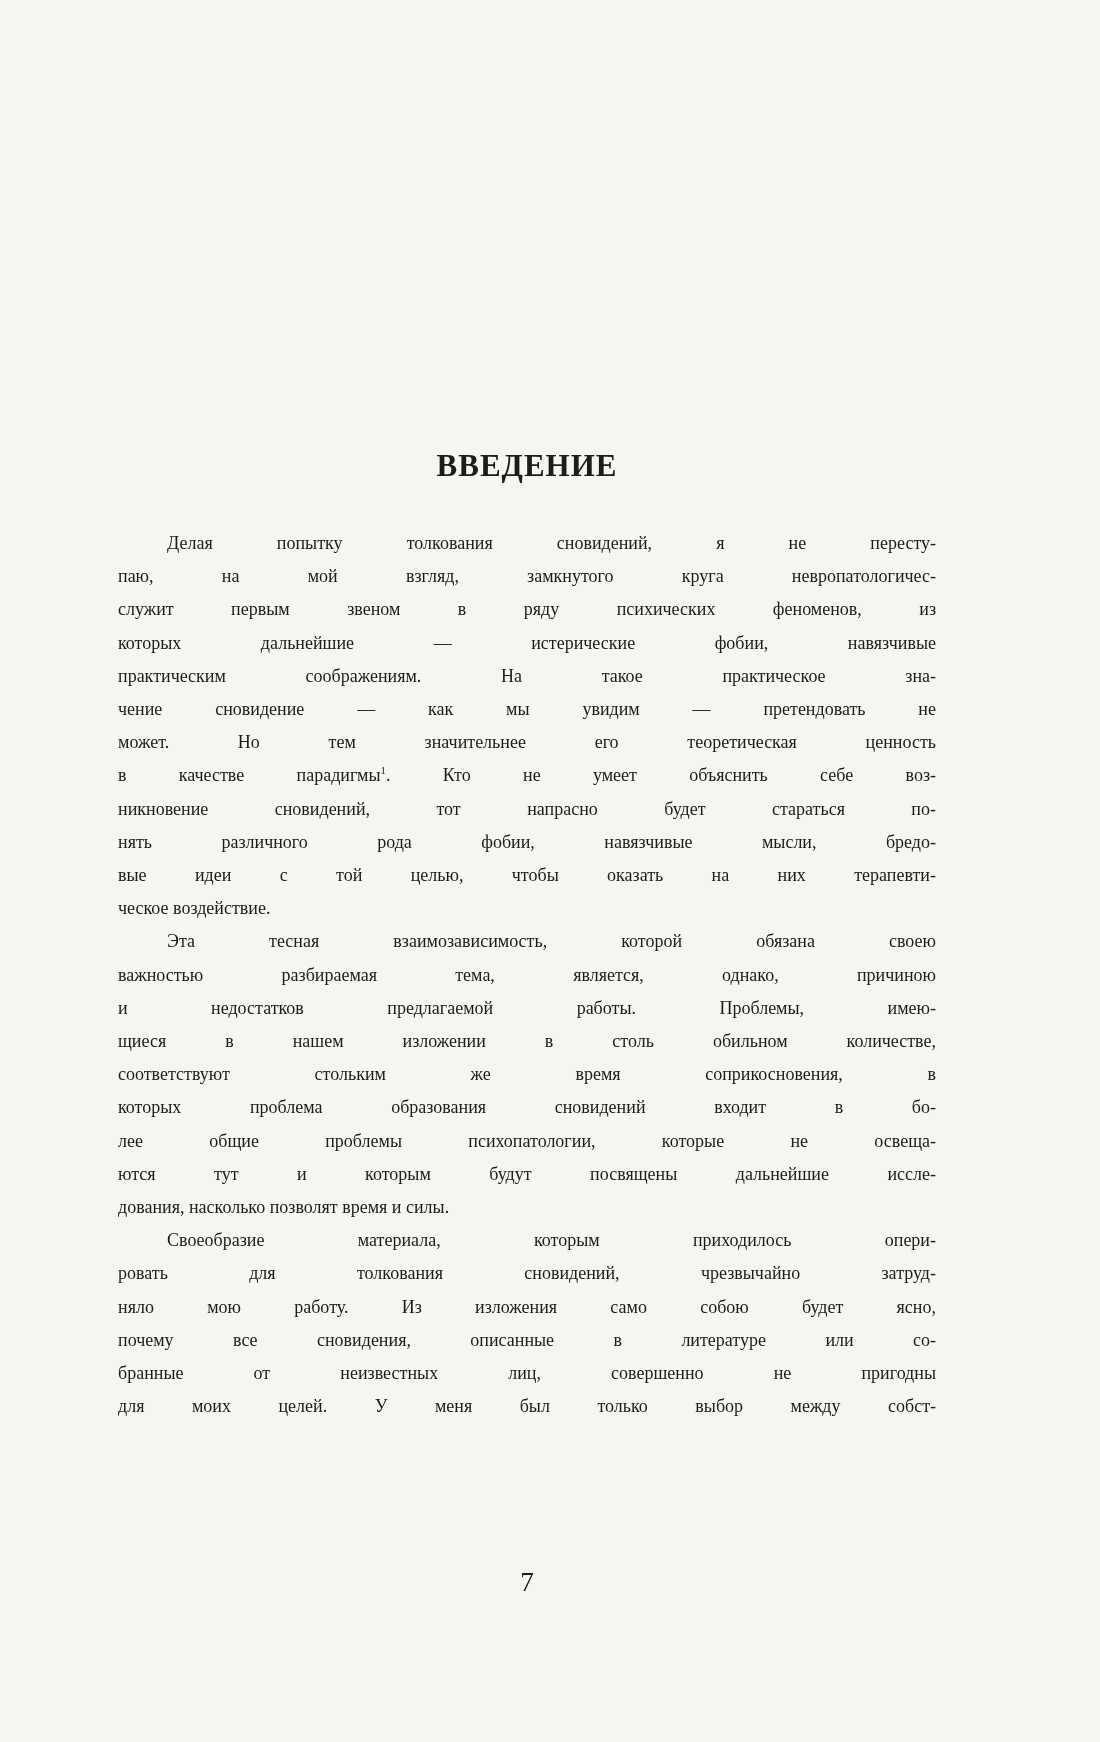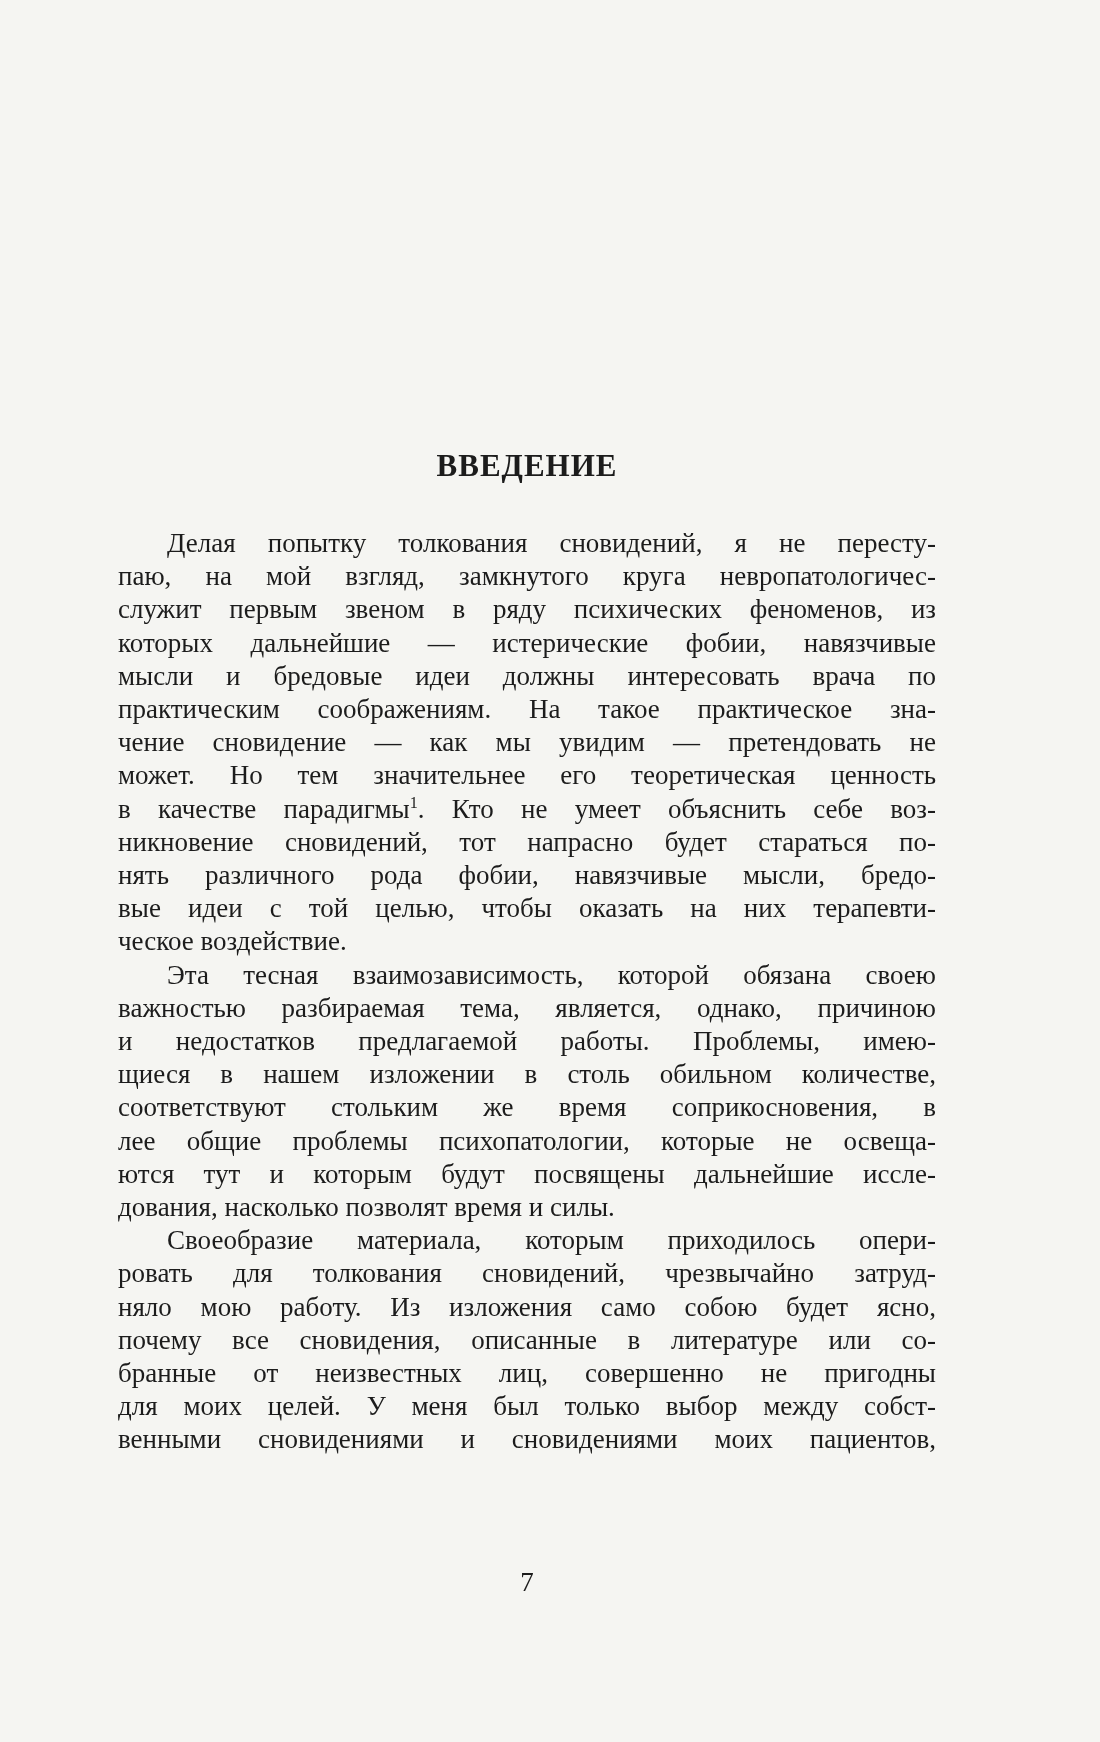--- a/index.html
+++ b/index.html
@@ -25,21 +25,21 @@
     font-size: 31px;
     font-weight: bold;
     letter-spacing: 1px;
     line-height: 36px;
   }
   .body-text {
     position: absolute;
     top: 527px;
     left: 118px;
     width: 818px;
-    font-size: 27px;
+    font-size: 18px;
     line-height: 33.2px;
   }
   .line {
     min-height: 33.2px;
   }
   .jline {
     text-align: justify;
     text-align-last: justify;
   }
   .lline {
@@ -71,44 +71,43 @@
 <div class="page">
 
   <div class="chapter-title">ВВЕДЕНИЕ</div>
 
   <div class="body-text">
 
     <div class="line jline indent">Делая попытку толкования сновидений, я не пересту-</div>
     <div class="line jline">паю, на мой взгляд, замкнутого круга невропатологичес-</div>
     <div class="line jline">служит первым звеном в ряду психических феноменов, из</div>
     <div class="line jline">которых дальнейшие — истерические фобии, навязчивые</div>
-    <div class="line jline">мысли и бредовые идеи должны интересовать врача по</div>
     <div class="line jline">практическим соображениям. На такое практическое зна-</div>
     <div class="line jline">чение сновидение — как мы увидим — претендовать не</div>
     <div class="line jline">может. Но тем значительнее его теоретическая ценность</div>
     <div class="line jline"><span>в качестве парадигмы</span><sup class="fn">1</sup><span>. Кто не умеет объяснить себе воз-</span></div>
     <div class="line jline">никновение сновидений, тот напрасно будет стараться по-</div>
     <div class="line jline">нять различного рода фобии, навязчивые мысли, бредо-</div>
     <div class="line jline">вые идеи с той целью, чтобы оказать на них терапевти-</div>
     <div class="line lline">ческое воздействие.</div>
 
     <div class="line jline indent">Эта тесная взаимозависимость, которой обязана своею</div>
     <div class="line jline">важностью разбираемая тема, является, однако, причиною</div>
     <div class="line jline">и недостатков предлагаемой работы. Проблемы, имею-</div>
     <div class="line jline">щиеся в нашем изложении в столь обильном количестве,</div>
     <div class="line jline">соответствуют стольким же время соприкосновения, в</div>
+    <div class="line jline">которых проблема образования сновидений входит в бо-</div>
     <div class="line jline">лее общие проблемы психопатологии, которые не освеща-</div>
     <div class="line jline">ются тут и которым будут посвящены дальнейшие иссле-</div>
     <div class="line lline">дования, насколько позволят время и силы.</div>
 
     <div class="line jline indent">Своеобразие материала, которым приходилось опери-</div>
     <div class="line jline">ровать для толкования сновидений, чрезвычайно затруд-</div>
     <div class="line jline">няло мою работу. Из изложения само собою будет ясно,</div>
     <div class="line jline">почему все сновидения, описанные в литературе или со-</div>
     <div class="line jline">бранные от неизвестных лиц, совершенно не пригодны</div>
     <div class="line jline">для моих целей. У меня был только выбор между собст-</div>
-    <div class="line jline">венными сновидениями и сновидениями моих пациентов,</div>
 
   </div>
 
   <div class="page-number">7</div>
 
 </div>
 
 </body></html>

